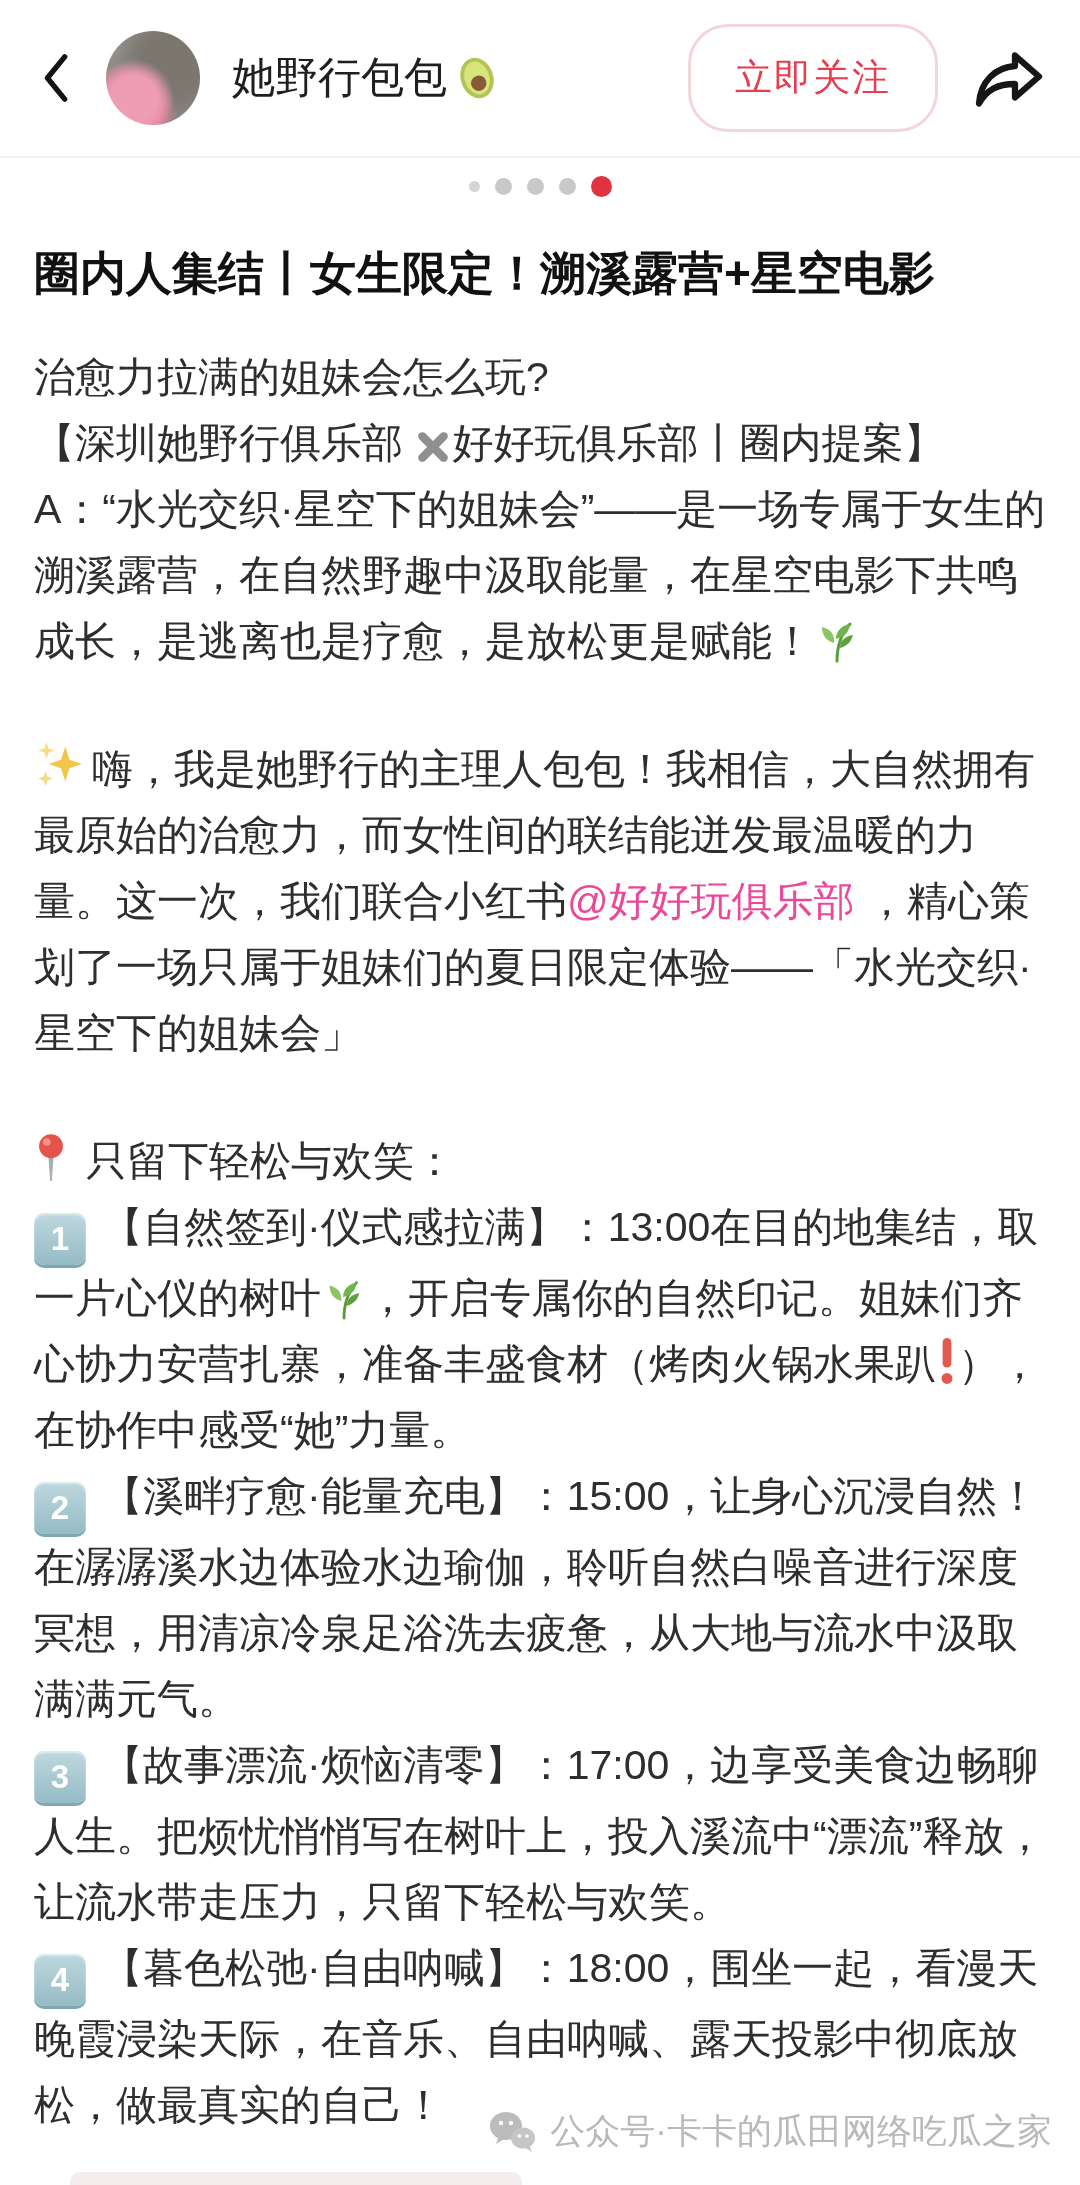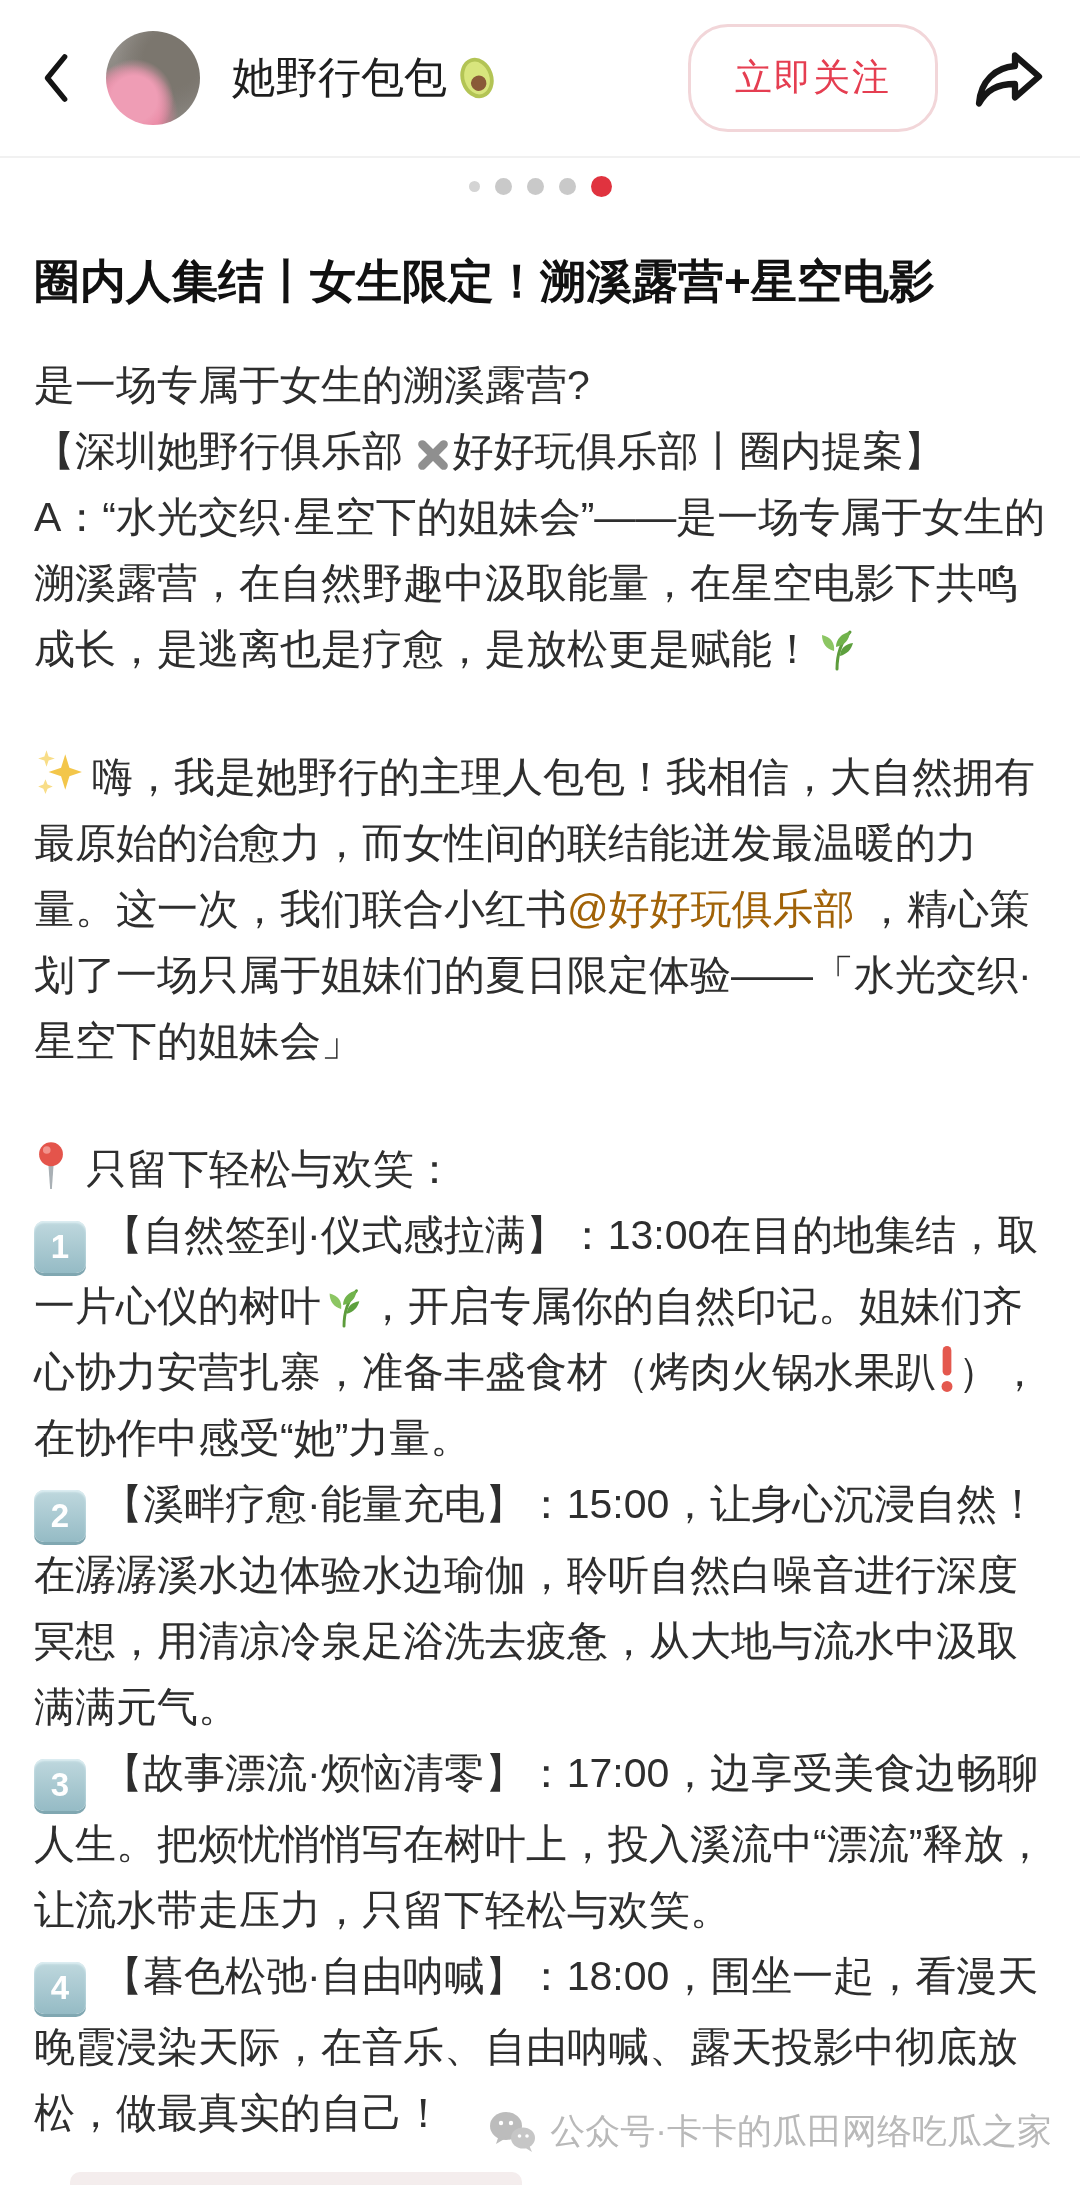--- a/index.html
+++ b/index.html
@@ -32,24 +32,24 @@
     display:flex;align-items:center;cursor:pointer;letter-spacing:2px;
   }
   .share{margin-left:34px;width:74px;height:74px;display:flex;align-items:center;justify-content:center;cursor:pointer;}
   
   .dots{display:flex;justify-content:center;align-items:center;gap:15px;height:56px;}
   .dot{border-radius:50%;background:#c9c9c9;width:17px;height:17px;}
   .dot.small{width:11px;height:11px;background:#d4d4d4;}
   .dot.active{width:21px;height:21px;background:#e0333f;}
   
   .article{padding:4px 34px 0;box-sizing:border-box;}
-  .title{font-size:46px;line-height:62px;font-weight:700;color:#111;margin:32px 0 40px;}
+  .title{font-size:46px;line-height:62px;font-weight:700;color:#111;margin:24px 0 40px;}
   .line{font-size:41px;line-height:66px;margin:0;color:#2e2e2e;word-break:break-all;}
   .gap{height:62px;}
-  .link{color:#a16207;cursor:pointer;}
+  .link{color:#ec4899;cursor:pointer;}
   .keycap{
     display:inline-flex;width:52px;height:52px;border-radius:10px;
     background:linear-gradient(180deg,#bfd8de 0%,#95bbc5 100%);
     box-shadow:0 3px 0 #80a7b1, inset 0 2px 2px #ddeef2;
     color:#fff;font-weight:700;font-size:33px;
     align-items:center;justify-content:center;
     margin-right:16px;vertical-align:-9px;
   }
   .ic{display:inline-block;vertical-align:-9px;line-height:0;}
   .ic.sp{vertical-align:-6px;margin-right:8px;}
@@ -108,21 +108,21 @@
   <span class="dot"></span>
   <span class="dot"></span>
   <span class="dot"></span>
   <span class="dot active"></span>
 </div>
 
 <div class="article">
 
   <h1 class="title">圈内人集结丨女生限定！溯溪露营+星空电影</h1>
 
-  <p class="line">是一场专属于女生的溯溪露营?</p>
+  <p class="line">治愈力拉满的姐妹会怎么玩?</p>
 
   <p class="line">
     <span>【深圳她野行俱乐部 </span><span class="ic"><svg width="38" height="38" viewBox="0 0 32 32">
           <path d="M7 7 L25 25 M25 7 L7 25" stroke="#8f8f8f" stroke-width="7" stroke-linecap="round"></path>
         </svg></span><span>好好玩俱乐部丨圈内提案】</span>
   </p>
 
 
   <p class="line">
     <span>A：“水光交织·星空下的姐妹会”——是一场专属于女生的溯溪露营，在自然野趣中汲取能量，在星空电影下共鸣成长，是逃离也是疗愈，是放松更是赋能！</span><span class="ic"><svg width="48" height="48" viewBox="0 0 48 48">

